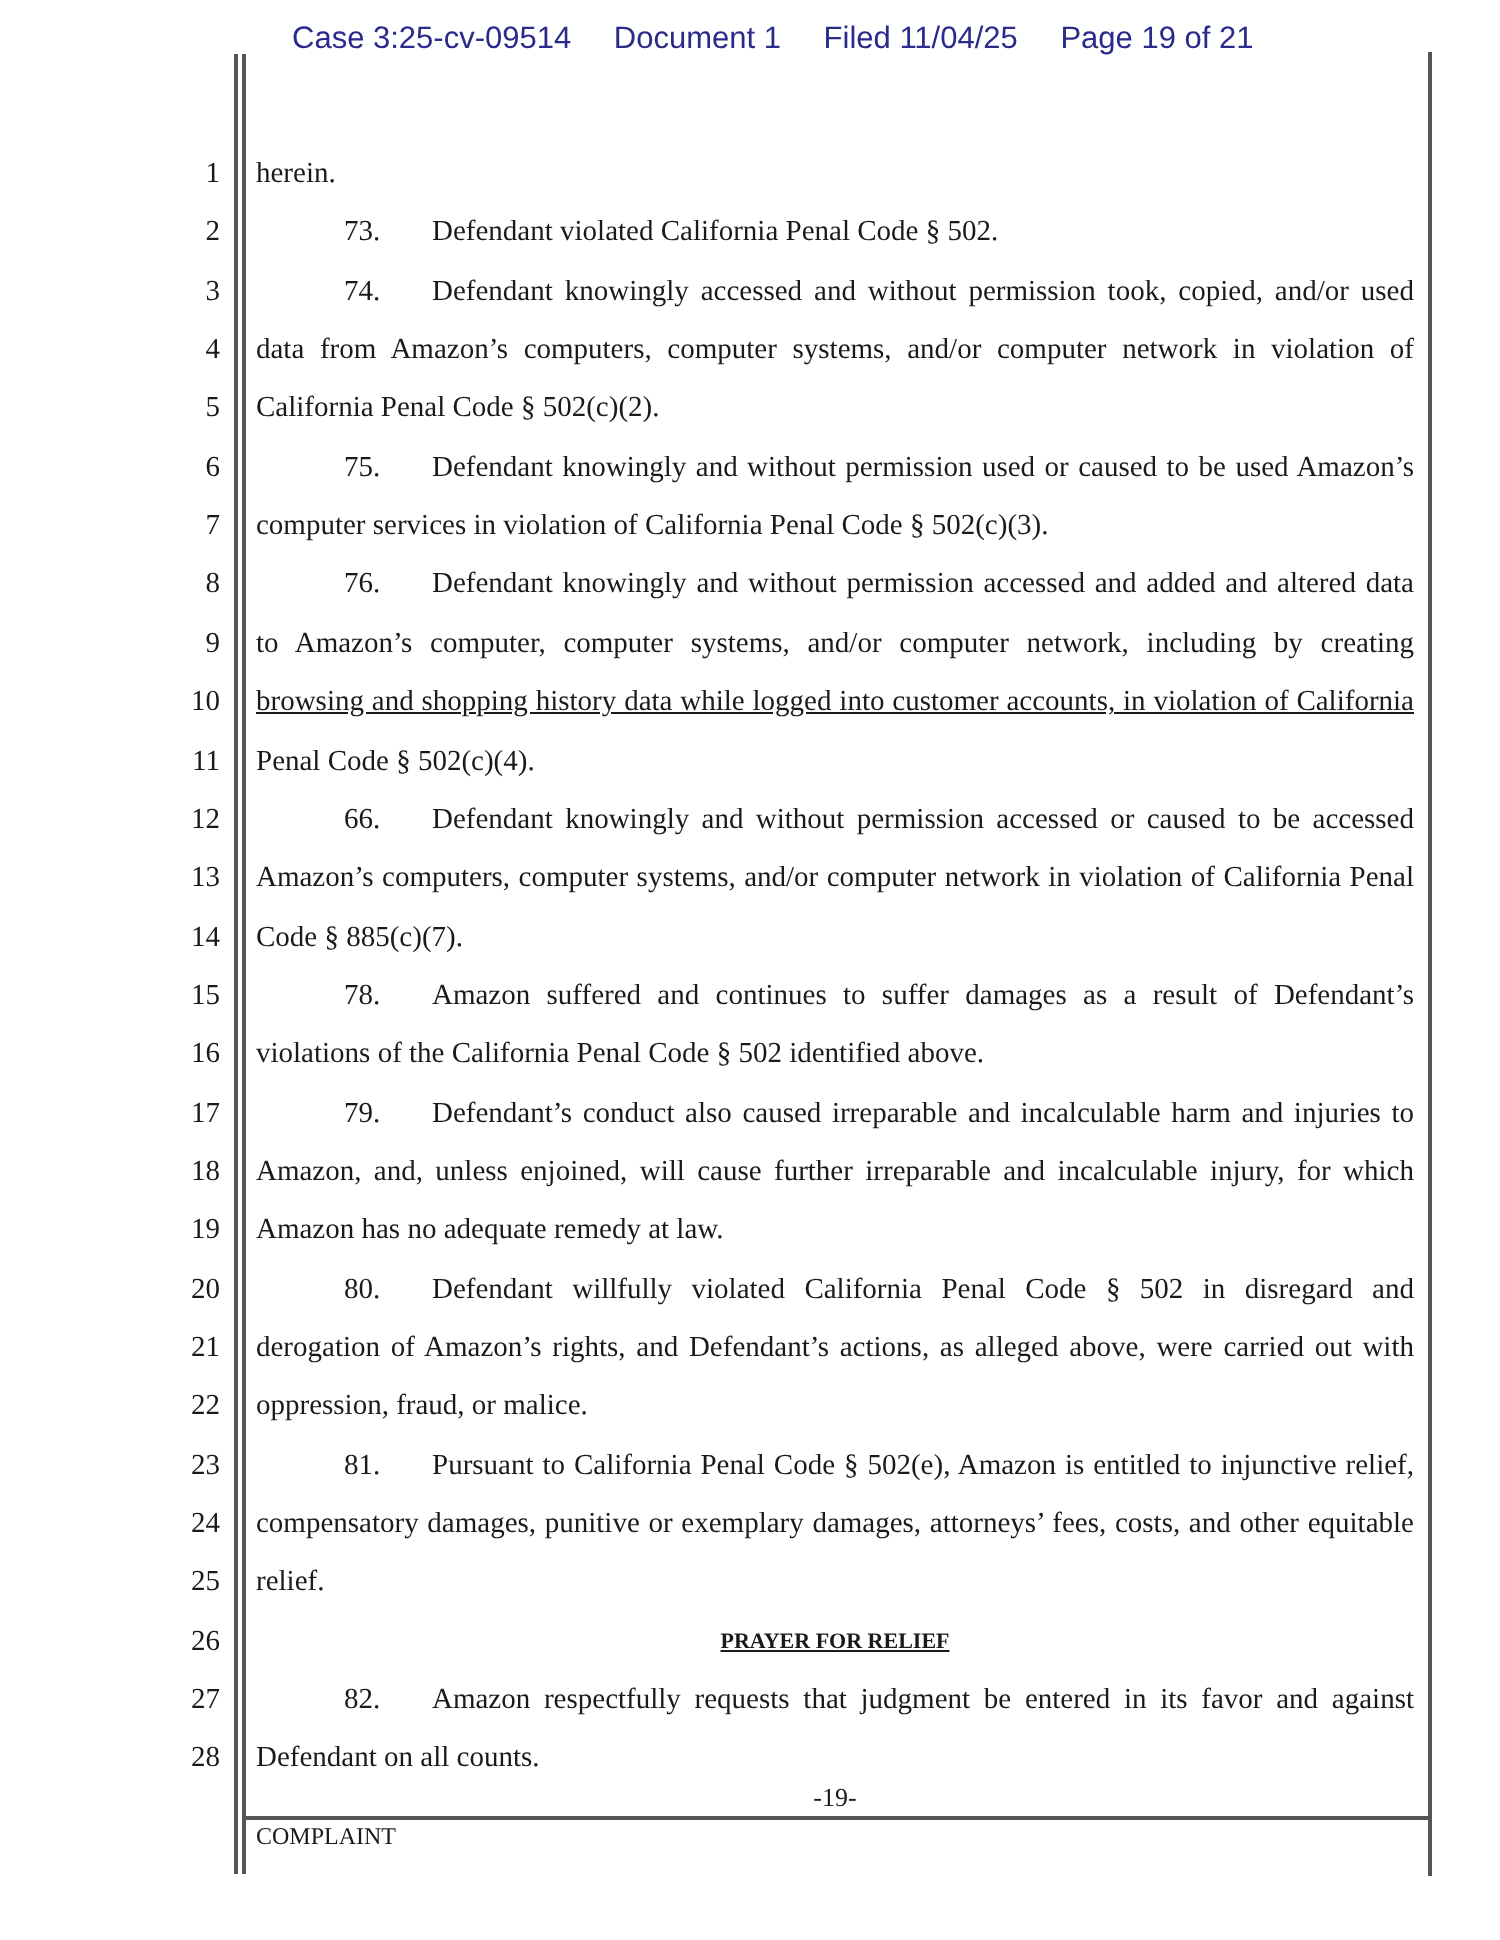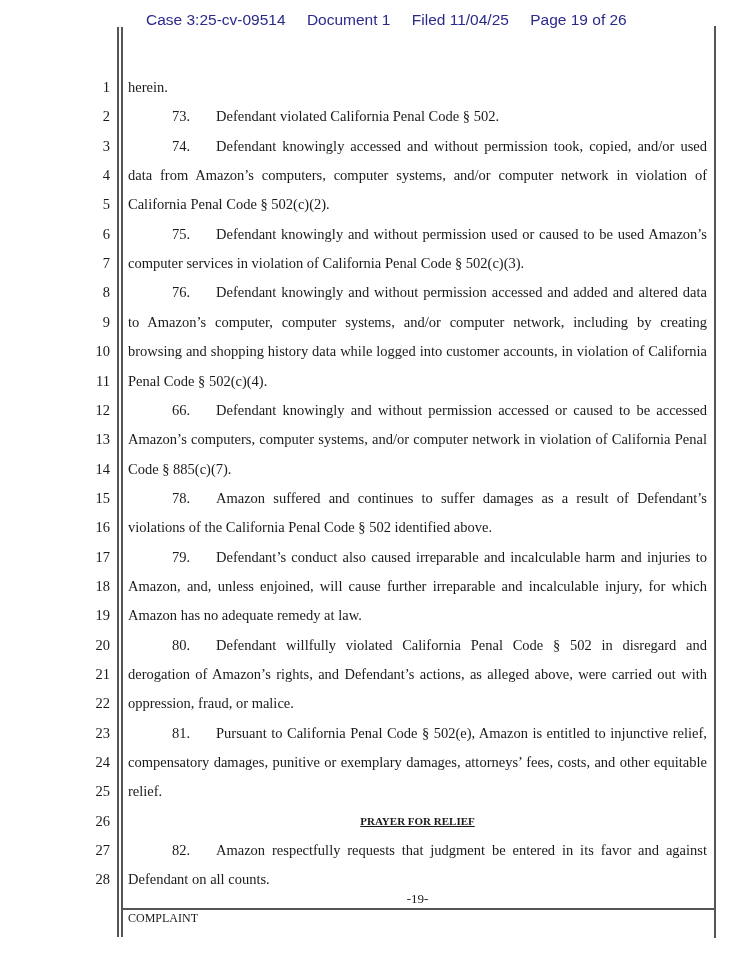--- a/index.html
+++ b/index.html
@@ -126,21 +126,21 @@
       font-size: 12px;
     }
   </style>
 </head>
 <body>
 
 <div class="header">
   <span>Case 3:25-cv-09514</span>
   <span>Document 1</span>
   <span>Filed 11/04/25</span>
-  <span>Page 19 of 26</span>
+  <span>Page 19 of 21</span>
 </div>
 
 <div class="rule-left-1"></div>
 <div class="rule-left-2"></div>
 <div class="rule-right"></div>
 
 <div class="line-numbers" id="line-numbers">
     <div class="line-number" style="top: 78px;">1</div>
     <div class="line-number" style="top: 107.35px;">2</div>
     <div class="line-number" style="top: 136.7px;">3</div>
@@ -173,21 +173,21 @@
 <div class="body-text" id="body-text">
     <div class="text-line last" style="top: 78px;"><span>herein.</span></div>
     <div class="text-line last" style="top: 107.35px;"><span class="para-num">73.</span><span>Defendant violated California Penal Code § 502.</span></div>
     <div class="text-line" style="top: 136.7px; white-space: nowrap;"><span class="para-num">74.</span><span>Defendant knowingly accessed and without permission took, copied, and/or used</span></div>
     <div class="text-line" style="top: 166.05px; white-space: nowrap;"><span>data from Amazon’s computers, computer systems, and/or computer network in violation of</span></div>
     <div class="text-line last" style="top: 195.4px;"><span>California Penal Code § 502(c)(2).</span></div>
     <div class="text-line" style="top: 224.75px; white-space: nowrap;"><span class="para-num">75.</span><span>Defendant knowingly and without permission used or caused to be used Amazon’s</span></div>
     <div class="text-line last" style="top: 254.1px;"><span>computer services in violation of California Penal Code § 502(c)(3).</span></div>
     <div class="text-line" style="top: 283.45px; white-space: nowrap;"><span class="para-num">76.</span><span>Defendant knowingly and without permission accessed and added and altered data</span></div>
     <div class="text-line" style="top: 312.8px; white-space: nowrap;"><span>to Amazon’s computer, computer systems, and/or computer network, including by creating</span></div>
-    <div class="text-line" style="top: 342.15px; white-space: nowrap;"><span>browsing and shopping history data while logged into customer accounts, in violation of California</span></div>
+    <div class="text-line" style="top: 342.15px; white-space: nowrap; text-decoration: underline;"><span>browsing and shopping history data while logged into customer accounts, in violation of California</span></div>
     <div class="text-line last" style="top: 371.5px; font-family: Liberation Serif, serif;"><span>Penal Code § 502(c)(4).</span></div>
     <div class="text-line" style="top: 400.85px; white-space: nowrap;"><span class="para-num">66.</span><span>Defendant knowingly and without permission accessed or caused to be accessed</span></div>
     <div class="text-line" style="top: 430.2px; white-space: nowrap;"><span>Amazon’s computers, computer systems, and/or computer network in violation of California Penal</span></div>
     <div class="text-line last" style="top: 459.55px;"><span>Code § 885(c)(7).</span></div>
     <div class="text-line" style="top: 488.9px; white-space: nowrap;"><span class="para-num">78.</span><span>Amazon suffered and continues to suffer damages as a result of Defendant’s</span></div>
     <div class="text-line last" style="top: 518.25px;"><span>violations of the California Penal Code § 502 identified above.</span></div>
     <div class="text-line" style="top: 547.6px; white-space: nowrap;"><span class="para-num">79.</span><span>Defendant’s conduct also caused irreparable and incalculable harm and injuries to</span></div>
     <div class="text-line" style="top: 576.95px; white-space: nowrap;"><span>Amazon, and, unless enjoined, will cause further irreparable and incalculable injury, for which</span></div>
     <div class="text-line last" style="top: 606.3px;"><span>Amazon has no adequate remedy at law.</span></div>
     <div class="text-line" style="top: 635.65px; white-space: nowrap;"><span class="para-num">80.</span><span>Defendant willfully violated California Penal Code § 502 in disregard and</span></div>

